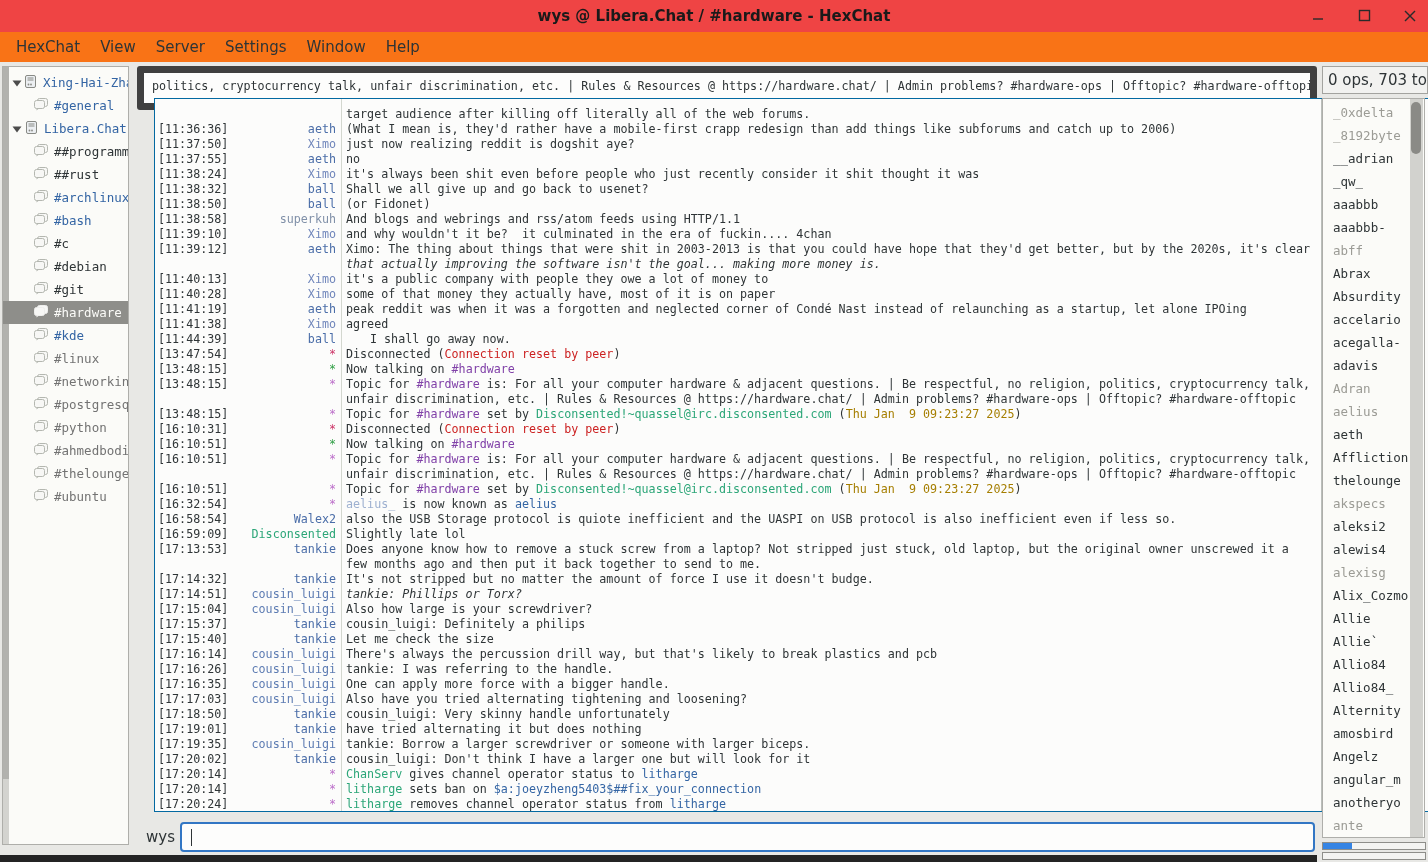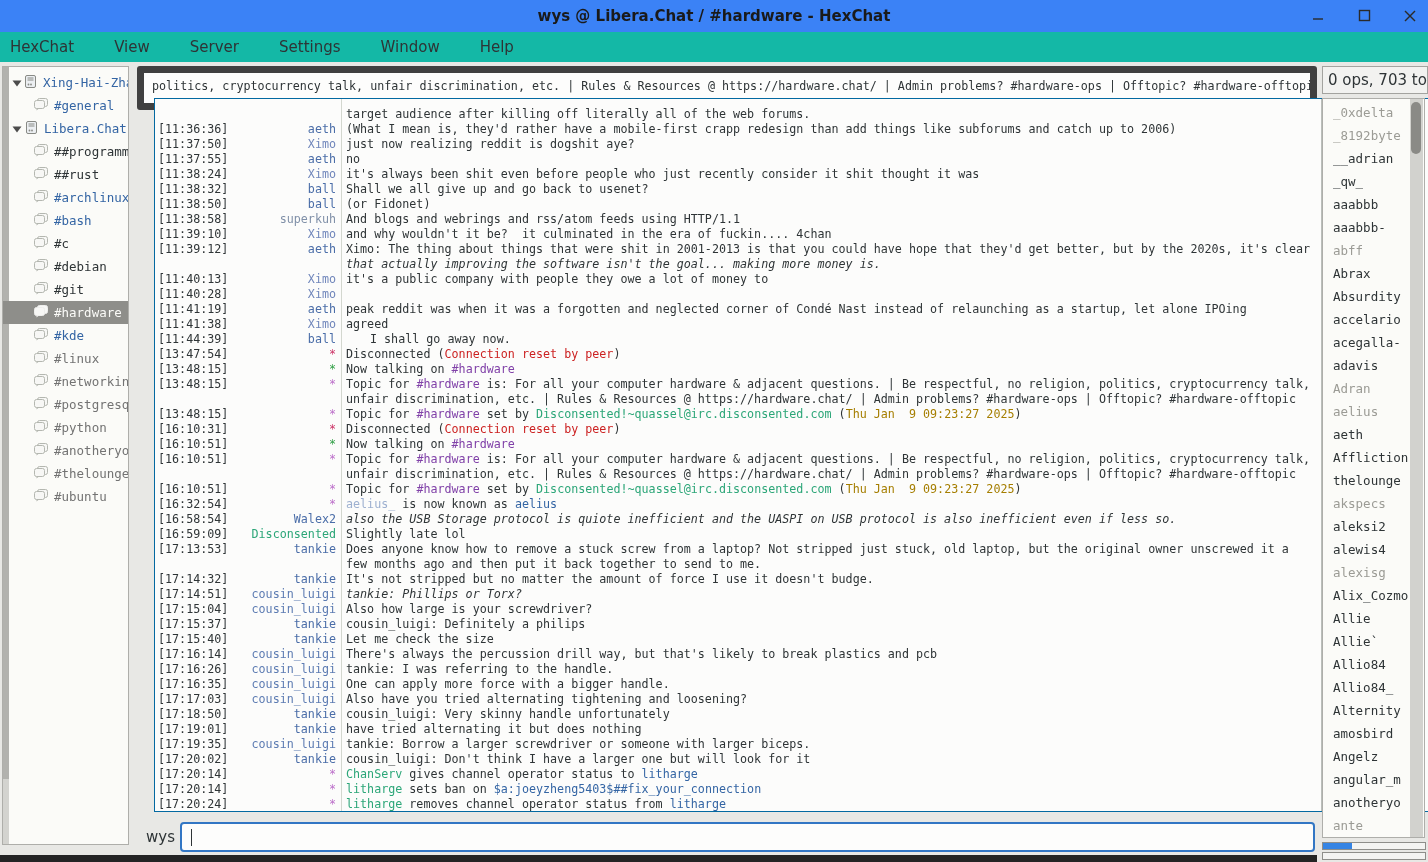--- a/index.html
+++ b/index.html
@@ -2,28 +2,28 @@
 <html><head>
 <meta charset="utf-8">
 <style>
   html,body{margin:0;padding:0;}
   body{width:1428px;height:862px;position:relative;overflow:hidden;
        background:#e8e8e5;font-family:"DejaVu Sans","Liberation Sans",sans-serif;
        -webkit-font-smoothing:antialiased;}
   .abs{position:absolute;}
 
   
-  #titlebar{left:0;top:0;width:1428px;height:32px;background:#3b82f6;}
+  #titlebar{left:0;top:0;width:1428px;height:32px;background:#ef4444;}
   #win-title{left:0;top:0;width:1428px;height:32px;line-height:32px;text-align:center;
              font-size:15px;font-weight:bold;color:#1a1a1a;}
   .winbtn{top:8px;width:16px;height:16px;cursor:default;}
 
   
-  #menubar{left:0;top:32px;width:1428px;height:30px;background:#14b8a6;
-           display:flex;align-items:center;box-sizing:border-box;gap:20px;}
+  #menubar{left:0;top:32px;width:1428px;height:30px;background:#f97316;
+           display:flex;align-items:center;padding-left:6px;box-sizing:border-box;}
   .menu-item{padding:0 10px;font-size:15px;color:#2e3436;line-height:30px;}
 
   
   #topicbar{left:137px;top:66px;width:1180px;height:44px;background:#fdfdfc;
             border:7px solid #404040;border-radius:3px;box-sizing:border-box;overflow:hidden;}
   #topic-text{padding:0 8px;line-height:26px;white-space:pre;overflow:hidden;
               font-family:"DejaVu Sans Mono","Liberation Mono",monospace;font-size:11.7px;color:#2e3436;}
   #countbox{left:1322px;top:66px;width:106px;height:28px;background:#f2f2f0;
             border:1px solid #a3a39f;box-sizing:border-box;overflow:hidden;}
   #count-text{padding:0 5px;line-height:26px;font-size:15px;color:#2e3436;white-space:nowrap;}
@@ -261,21 +261,21 @@
             <path d="M3.5 11.5 L3.5 13.5 L6 11.5 Z" fill="#b4b7b0"></path>
           </svg></span>
         <span class="lbl tc-orange">#python</span>
       </div>
       <div class="trow channel">
         <span><svg width="16" height="14" viewBox="0 0 16 14">
             <rect x="4.5" y="1.5" width="10" height="8" rx="2" fill="#f7f7f5" stroke="#b4b7b0"></rect>
             <rect x="1.5" y="3.5" width="10" height="8" rx="2" fill="#f7f7f5" stroke="#b4b7b0"></rect>
             <path d="M3.5 11.5 L3.5 13.5 L6 11.5 Z" fill="#b4b7b0"></path>
           </svg></span>
-        <span class="lbl tc-orange">#anotheryo</span>
+        <span class="lbl tc-orange">#ahmedbodi</span>
       </div>
       <div class="trow channel">
         <span><svg width="16" height="14" viewBox="0 0 16 14">
             <rect x="4.5" y="1.5" width="10" height="8" rx="2" fill="#f7f7f5" stroke="#b4b7b0"></rect>
             <rect x="1.5" y="3.5" width="10" height="8" rx="2" fill="#f7f7f5" stroke="#b4b7b0"></rect>
             <path d="M3.5 11.5 L3.5 13.5 L6 11.5 Z" fill="#b4b7b0"></path>
           </svg></span>
         <span class="lbl tc-orange">#thelounge</span>
       </div>
       <div class="trow channel">
@@ -294,39 +294,39 @@
   <div id="chat-rows">
       <div class="crow"><span class="ts"></span><span class="nick"></span><span class="msg"><span style="color: rgb(46, 52, 54);">target audience after killing off literally all of the web forums.</span></span></div>
       <div class="crow"><span class="ts">[11:36:36]</span><span class="nick" style="color: rgb(74, 109, 168);">aeth</span><span class="msg"><span style="color: rgb(46, 52, 54);">(What I mean is, they'd rather have a mobile-first crapp redesign than add things like subforums and catch up to 2006)</span></span></div>
       <div class="crow"><span class="ts">[11:37:50]</span><span class="nick" style="color: rgb(112, 134, 187);">Ximo</span><span class="msg"><span style="color: rgb(46, 52, 54);">just now realizing reddit is dogshit aye?</span></span></div>
       <div class="crow"><span class="ts">[11:37:55]</span><span class="nick" style="color: rgb(74, 109, 168);">aeth</span><span class="msg"><span style="color: rgb(46, 52, 54);">no</span></span></div>
       <div class="crow"><span class="ts">[11:38:24]</span><span class="nick" style="color: rgb(112, 134, 187);">Ximo</span><span class="msg"><span style="color: rgb(46, 52, 54);">it's always been shit even before people who just recently consider it shit thought it was</span></span></div>
       <div class="crow"><span class="ts">[11:38:32]</span><span class="nick" style="color: rgb(74, 109, 168);">ball</span><span class="msg"><span style="color: rgb(46, 52, 54);">Shall we all give up and go back to usenet?</span></span></div>
       <div class="crow"><span class="ts">[11:38:50]</span><span class="nick" style="color: rgb(74, 109, 168);">ball</span><span class="msg"><span style="color: rgb(46, 52, 54);">(or Fidonet)</span></span></div>
       <div class="crow"><span class="ts">[11:38:58]</span><span class="nick" style="color: rgb(128, 144, 168);">superkuh</span><span class="msg"><span style="color: rgb(46, 52, 54);">And blogs and webrings and rss/atom feeds using HTTP/1.1</span></span></div>
       <div class="crow"><span class="ts">[11:39:10]</span><span class="nick" style="color: rgb(112, 134, 187);">Ximo</span><span class="msg"><span style="color: rgb(46, 52, 54);">and why wouldn't it be?  it culminated in the era of fuckin.... 4chan</span></span></div>
-      <div class="crow"><span class="ts">[11:39:12]</span><span class="nick" style="color: rgb(74, 109, 168);">aeth</span><span class="msg"><span style="color: rgb(46, 52, 54);">Ximo: The thing about things that were shit in 2001-2013 is that you could have hope that they'd get better, but by the 2020s, it's clear</span></span></div>
+      <div class="crow"><span class="ts">[11:39:12]</span><span class="nick" style="color: rgb(74, 109, 168);">aeth</span><span class="msg"><span style="color: rgb(46, 52, 54);">Ximo: The thing about things that were shit in 2003-2013 is that you could have hope that they'd get better, but by the 2020s, it's clear</span></span></div>
       <div class="crow"><span class="ts"></span><span class="nick"></span><span class="msg"><span style="color: rgb(46, 52, 54); font-style: italic;">that actually improving the software isn't the goal... making more money is.</span></span></div>
       <div class="crow"><span class="ts">[11:40:13]</span><span class="nick" style="color: rgb(112, 134, 187);">Ximo</span><span class="msg"><span style="color: rgb(46, 52, 54);">it's a public company with people they owe a lot of money to</span></span></div>
-      <div class="crow"><span class="ts">[11:40:28]</span><span class="nick" style="color: rgb(112, 134, 187);">Ximo</span></div>
+      <div class="crow"><span class="ts">[11:40:28]</span><span class="nick" style="color: rgb(112, 134, 187);">Ximo</span><span class="msg"><span style="color: rgb(46, 52, 54);">some of that money they actually have, most of it is on paper</span></span></div>
       <div class="crow"><span class="ts">[11:41:19]</span><span class="nick" style="color: rgb(74, 109, 168);">aeth</span><span class="msg"><span style="color: rgb(46, 52, 54);">peak reddit was when it was a forgotten and neglected corner of Condé Nast instead of relaunching as a startup, let alone IPOing</span></span></div>
       <div class="crow"><span class="ts">[11:41:38]</span><span class="nick" style="color: rgb(112, 134, 187);">Ximo</span><span class="msg"><span style="color: rgb(46, 52, 54);">agreed</span></span></div>
       <div class="crow"><span class="ts">[11:44:39]</span><span class="nick" style="color: rgb(74, 109, 168);">ball</span><span class="msg"><span style="color: rgb(46, 52, 54); margin-left: 24px;">I shall go away now.</span></span></div>
       <div class="crow"><span class="ts">[13:47:54]</span><span class="nick" style="color: rgb(204, 51, 102);">*</span><span class="msg"><span style="color: rgb(46, 52, 54);">Disconnected (</span><span style="color: rgb(204, 34, 34);">Connection reset by peer</span><span style="color: rgb(46, 52, 54);">)</span></span></div>
       <div class="crow"><span class="ts">[13:48:15]</span><span class="nick" style="color: rgb(47, 158, 68);">*</span><span class="msg"><span style="color: rgb(46, 52, 54);">Now talking on </span><span style="color: rgb(128, 65, 168);">#hardware</span></span></div>
       <div class="crow"><span class="ts">[13:48:15]</span><span class="nick" style="color: rgb(188, 110, 201);">*</span><span class="msg"><span style="color: rgb(46, 52, 54);">Topic for </span><span style="color: rgb(128, 65, 168);">#hardware</span><span style="color: rgb(46, 52, 54);"> is: For all your computer hardware &amp; adjacent questions. | Be respectful, no religion, politics, cryptocurrency talk,</span></span></div>
       <div class="crow"><span class="ts"></span><span class="nick"></span><span class="msg"><span style="color: rgb(46, 52, 54);">unfair discrimination, etc. | Rules &amp; Resources @ https://hardware.chat/ | Admin problems? #hardware-ops | Offtopic? #hardware-offtopic</span></span></div>
       <div class="crow"><span class="ts">[13:48:15]</span><span class="nick" style="color: rgb(188, 110, 201);">*</span><span class="msg"><span style="color: rgb(46, 52, 54);">Topic for </span><span style="color: rgb(128, 65, 168);">#hardware</span><span style="color: rgb(46, 52, 54);"> set by </span><span style="color: rgb(44, 166, 120);">Disconsented!~quassel@irc.disconsented.com</span><span style="color: rgb(46, 52, 54);"> (</span><span style="color: rgb(165, 126, 0);">Thu Jan  9 09:23:27 2025</span><span style="color: rgb(46, 52, 54);">)</span></span></div>
       <div class="crow"><span class="ts">[16:10:31]</span><span class="nick" style="color: rgb(204, 51, 102);">*</span><span class="msg"><span style="color: rgb(46, 52, 54);">Disconnected (</span><span style="color: rgb(204, 34, 34);">Connection reset by peer</span><span style="color: rgb(46, 52, 54);">)</span></span></div>
       <div class="crow"><span class="ts">[16:10:51]</span><span class="nick" style="color: rgb(47, 158, 68);">*</span><span class="msg"><span style="color: rgb(46, 52, 54);">Now talking on </span><span style="color: rgb(128, 65, 168);">#hardware</span></span></div>
       <div class="crow"><span class="ts">[16:10:51]</span><span class="nick" style="color: rgb(188, 110, 201);">*</span><span class="msg"><span style="color: rgb(46, 52, 54);">Topic for </span><span style="color: rgb(128, 65, 168);">#hardware</span><span style="color: rgb(46, 52, 54);"> is: For all your computer hardware &amp; adjacent questions. | Be respectful, no religion, politics, cryptocurrency talk,</span></span></div>
       <div class="crow"><span class="ts"></span><span class="nick"></span><span class="msg"><span style="color: rgb(46, 52, 54);">unfair discrimination, etc. | Rules &amp; Resources @ https://hardware.chat/ | Admin problems? #hardware-ops | Offtopic? #hardware-offtopic</span></span></div>
       <div class="crow"><span class="ts">[16:10:51]</span><span class="nick" style="color: rgb(188, 110, 201);">*</span><span class="msg"><span style="color: rgb(46, 52, 54);">Topic for </span><span style="color: rgb(128, 65, 168);">#hardware</span><span style="color: rgb(46, 52, 54);"> set by </span><span style="color: rgb(44, 166, 120);">Disconsented!~quassel@irc.disconsented.com</span><span style="color: rgb(46, 52, 54);"> (</span><span style="color: rgb(165, 126, 0);">Thu Jan  9 09:23:27 2025</span><span style="color: rgb(46, 52, 54);">)</span></span></div>
       <div class="crow"><span class="ts">[16:32:54]</span><span class="nick" style="color: rgb(188, 110, 201);">*</span><span class="msg"><span style="color: rgb(157, 176, 208);">aelius_</span><span style="color: rgb(46, 52, 54);"> is now known as </span><span style="color: rgb(52, 101, 164);">aelius</span></span></div>
-      <div class="crow"><span class="ts">[16:58:54]</span><span class="nick" style="color: rgb(74, 109, 168);">Walex2</span><span class="msg"><span style="color: rgb(46, 52, 54); font-style: italic;">also the USB Storage protocol is quiote inefficient and the UASPI on USB protocol is also inefficient even if less so.</span></span></div>
+      <div class="crow"><span class="ts">[16:58:54]</span><span class="nick" style="color: rgb(74, 109, 168);">Walex2</span><span class="msg"><span style="color: rgb(46, 52, 54);">also the USB Storage protocol is quiote inefficient and the UASPI on USB protocol is also inefficient even if less so.</span></span></div>
       <div class="crow"><span class="ts">[16:59:09]</span><span class="nick" style="color: rgb(44, 166, 120);">Disconsented</span><span class="msg"><span style="color: rgb(46, 52, 54);">Slightly late lol</span></span></div>
       <div class="crow"><span class="ts">[17:13:53]</span><span class="nick" style="color: rgb(74, 109, 168);">tankie</span><span class="msg"><span style="color: rgb(46, 52, 54);">Does anyone know how to remove a stuck screw from a laptop? Not stripped just stuck, old laptop, but the original owner unscrewed it a</span></span></div>
       <div class="crow"><span class="ts"></span><span class="nick"></span><span class="msg"><span style="color: rgb(46, 52, 54);">few months ago and then put it back together to send to me.</span></span></div>
       <div class="crow"><span class="ts">[17:14:32]</span><span class="nick" style="color: rgb(74, 109, 168);">tankie</span><span class="msg"><span style="color: rgb(46, 52, 54);">It's not stripped but no matter the amount of force I use it doesn't budge.</span></span></div>
       <div class="crow"><span class="ts">[17:14:51]</span><span class="nick" style="color: rgb(92, 123, 178);">cousin_luigi</span><span class="msg"><span style="color: rgb(46, 52, 54); font-style: italic;">tankie: Phillips or Torx?</span></span></div>
       <div class="crow"><span class="ts">[17:15:04]</span><span class="nick" style="color: rgb(92, 123, 178);">cousin_luigi</span><span class="msg"><span style="color: rgb(46, 52, 54);">Also how large is your screwdriver?</span></span></div>
       <div class="crow"><span class="ts">[17:15:37]</span><span class="nick" style="color: rgb(74, 109, 168);">tankie</span><span class="msg"><span style="color: rgb(46, 52, 54);">cousin_luigi: Definitely a philips</span></span></div>
       <div class="crow"><span class="ts">[17:15:40]</span><span class="nick" style="color: rgb(74, 109, 168);">tankie</span><span class="msg"><span style="color: rgb(46, 52, 54);">Let me check the size</span></span></div>
       <div class="crow"><span class="ts">[17:16:14]</span><span class="nick" style="color: rgb(92, 123, 178);">cousin_luigi</span><span class="msg"><span style="color: rgb(46, 52, 54);">There's always the percussion drill way, but that's likely to break plastics and pcb</span></span></div>
       <div class="crow"><span class="ts">[17:16:26]</span><span class="nick" style="color: rgb(92, 123, 178);">cousin_luigi</span><span class="msg"><span style="color: rgb(46, 52, 54);">tankie: I was referring to the handle.</span></span></div>

